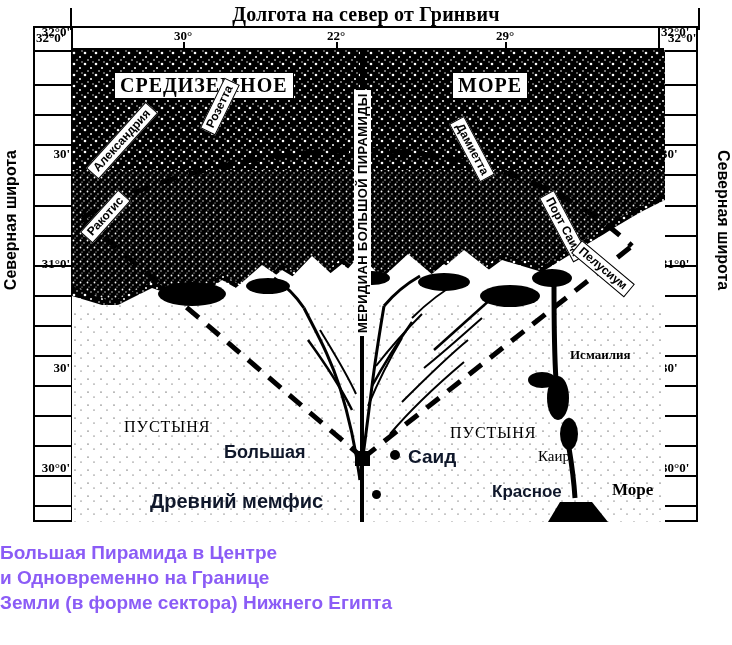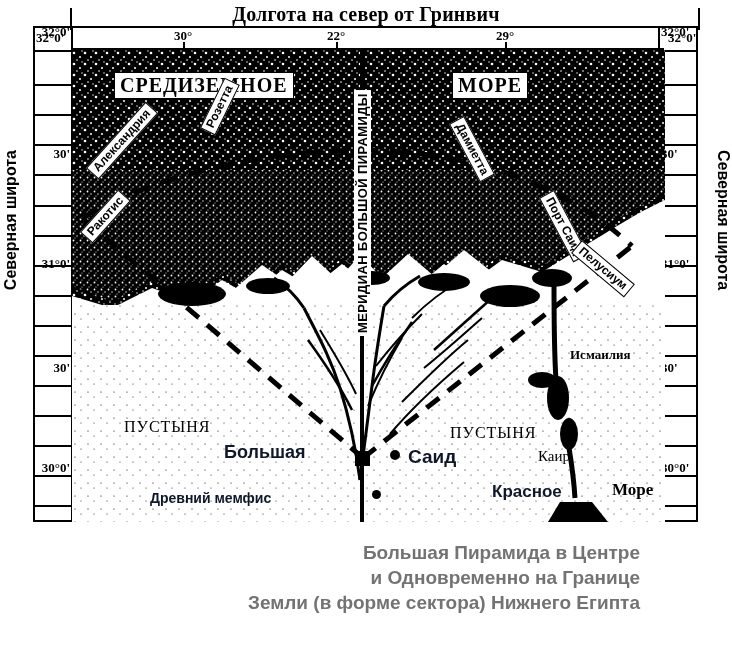--- a/index.html
+++ b/index.html
@@ -73,23 +73,23 @@
     letter-spacing:.4px;background:#fff;padding:3px 1px;color:#000;
     white-space:nowrap;
   }
 
   
   #pyramid-marker{position:absolute;left:283px;top:401px;width:15px;height:15px;background:#000;}
   .citydot{position:absolute;background:#000;border-radius:50%;}
 
   
   #caption{
-    position:absolute;left:0;top:540px;width:640px;text-align:right;
+    position:absolute;left:0;top:540px;width:640px;text-align:left;
     font-family:"Liberation Sans",sans-serif;font-weight:700;
-    font-size:19px;line-height:25px;color:#737373;
+    font-size:19px;line-height:25px;color:#8b5cf6;
   }
 
   
   .sidetitle{
     position:absolute;font-family:"Liberation Sans",sans-serif;
     font-weight:700;font-size:16px;color:#000;white-space:nowrap;
   }
   #side-title-left{left:2px;top:150px;writing-mode:vertical-rl;transform:rotate(180deg);}
   #side-title-right{right:0px;top:150px;writing-mode:vertical-rl;}
 
@@ -260,21 +260,21 @@
     <div class="rotlabel" style="left:392px;top:66px;transform:rotate(62deg);">Дамиетта</div>
     <div class="rotlabel" style="left:482px;top:140px;transform:rotate(62deg);">Порт Саид</div>
     <div class="rotlabel" style="left:510px;top:190px;transform:rotate(40deg);">Пелусиум</div>
 
     <div class="plainlabel" style="left:52px;top:368px;font-size:16px;letter-spacing:1px;">ПУСТЫНЯ</div>
     <div class="plainlabel" style="left:378px;top:374px;font-size:16px;letter-spacing:1px;">ПУСТЫНЯ</div>
 
     <div class="sanslabel" style="left:152px;top:392px;font-size:18px;">Большая</div>
     <div id="pyramid-marker"></div>
 
-    <div class="sanslabel" style="left:78px;top:440px;font-size:14px;">Древний мемфис</div>
+    <div class="sanslabel" style="left:78px;top:440px;font-size:20px;">Древний мемфис</div>
     <div class="citydot" style="left:300px;top:440px;width:9px;height:9px;"></div>
 
     <div class="sanslabel" style="left:336px;top:396px;font-size:19px;">Саид</div>
     <div class="citydot" style="left:318px;top:400px;width:10px;height:10px;"></div>
 
     <div class="plainlabel" style="left:498px;top:297px;font-size:13px;font-weight:700;">Исмаилия</div>
 
     <div class="plainlabel" style="left:466px;top:398px;font-size:15px;">Каир</div>
 
     <div class="sanslabel" style="left:420px;top:432px;font-size:17px;">Красное</div>

